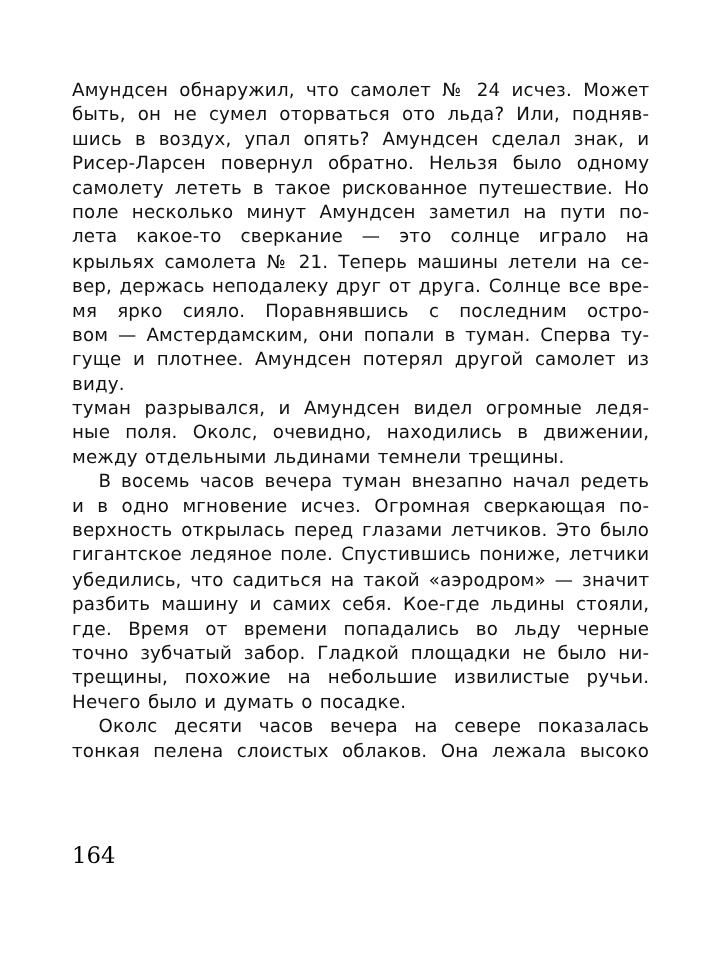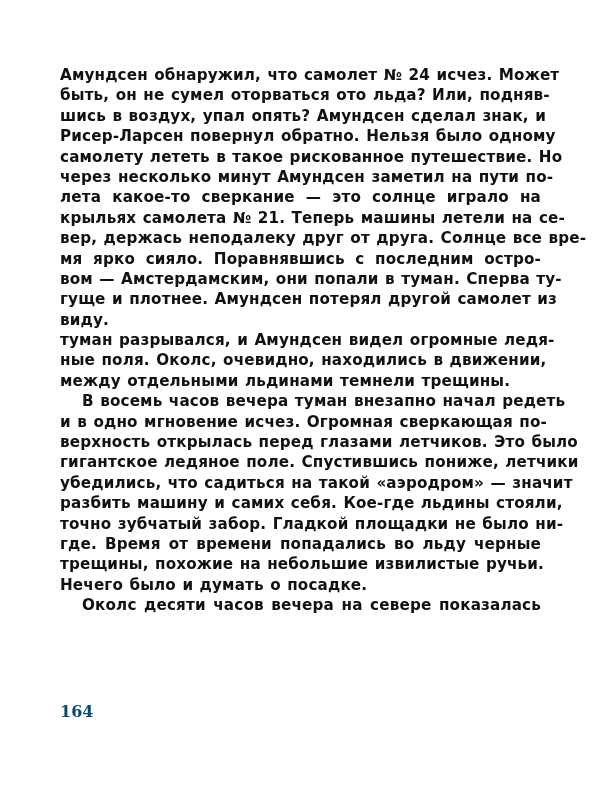--- a/index.html
+++ b/index.html
@@ -12,21 +12,20 @@
       height: 795px;
       position: relative;
       overflow: hidden;
       color: #111111;
     }
     .page {
       position: absolute;
       left: 0; top: 0;
       width: 600px; height: 677px;
       background: #ffffff;
-      font-weight: bold;
     }
     .text-block {
       position: absolute;
       left: 60px;
       top: 65px;
       width: 481px;
       font-family: "DejaVu Sans", sans-serif;
       font-size: 15.2px;
       line-height: 20.4px;
       letter-spacing: 0.15px;
@@ -43,37 +42,37 @@
       text-align-last: left;
     }
     .line.indent {
       padding-left: 22px;
     }
     .page-number {
       position: absolute;
       left: 60px;
       top: 702px;
       font-family: "DejaVu Serif", serif;
-      font-size: 16px;
-      color: #0c4a6e;
+      font-size: 19px;
+      color: #000000;
     }
   </style>
 </head>
 <body>
 
 <div class="page">
   <div class="text-block">
 
     <div class="paragraph">
       <span class="line">Амундсен обнаружил, что самолет № 24 исчез. Может</span>
       <span class="line">быть, он не сумел оторваться ото льда? Или, подняв-</span>
       <span class="line">шись в воздух, упал опять? Амундсен сделал знак, и</span>
       <span class="line">Рисер-Ларсен повернул обратно. Нельзя было одному</span>
       <span class="line">самолету лететь в такое рискованное путешествие. Но</span>
-      <span class="line">через несколько минут Амундсен заметил на пути по-</span>
+      <span class="line">поле несколько минут Амундсен заметил на пути по-</span>
       <span class="line">лета какое-то сверкание — это солнце играло на</span>
       <span class="line">крыльях самолета № 21. Теперь машины летели на се-</span>
       <span class="line">вер, держась неподалеку друг от друга. Солнце все вре-</span>
       <span class="line">мя ярко сияло. Поравнявшись с последним остро-</span>
       <span class="line">вом — Амстердамским, они попали в туман. Сперва ту-</span>
       <span class="line">гуще и плотнее. Амундсен потерял другой самолет из</span>
       <span class="line last">виду.</span>
     </div>
 
     <div class="paragraph">
@@ -82,27 +81,28 @@
       <span class="line last">между отдельными льдинами темнели трещины.</span>
     </div>
 
     <div class="paragraph">
       <span class="line indent">В восемь часов вечера туман внезапно начал редеть</span>
       <span class="line">и в одно мгновение исчез. Огромная сверкающая по-</span>
       <span class="line">верхность открылась перед глазами летчиков. Это было</span>
       <span class="line">гигантское ледяное поле. Спустившись пониже, летчики</span>
       <span class="line">убедились, что садиться на такой «аэродром» — значит</span>
       <span class="line">разбить машину и самих себя. Кое-где льдины стояли,</span>
+      <span class="line">где. Время от времени попадались во льду черные</span>
       <span class="line">точно зубчатый забор. Гладкой площадки не было ни-</span>
-      <span class="line">где. Время от времени попадались во льду черные</span>
       <span class="line">трещины, похожие на небольшие извилистые ручьи.</span>
       <span class="line last">Нечего было и думать о посадке.</span>
     </div>
 
 
     <div class="paragraph">
       <span class="line indent">Околс десяти часов вечера на севере показалась</span>
+      <span class="line">тонкая пелена слоистых облаков. Она лежала высоко</span>
     </div>
 
   </div>
 
   <div class="page-number">164</div>
 </div>
 
 </body></html>

